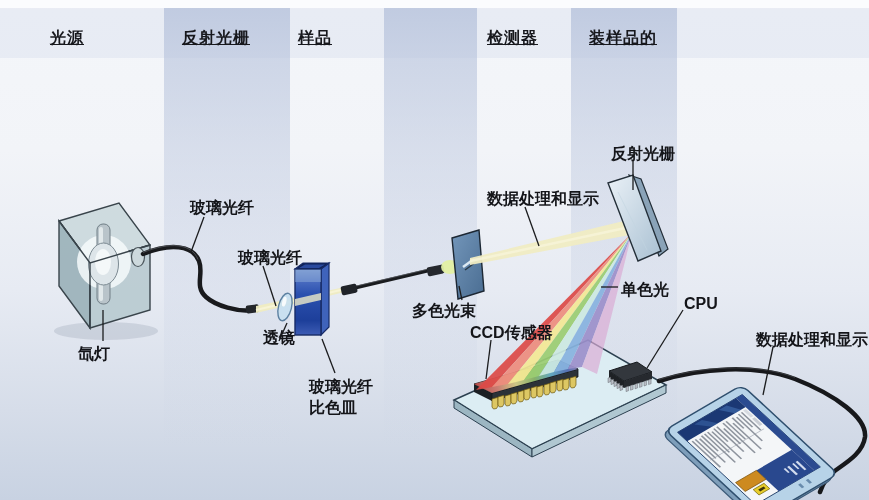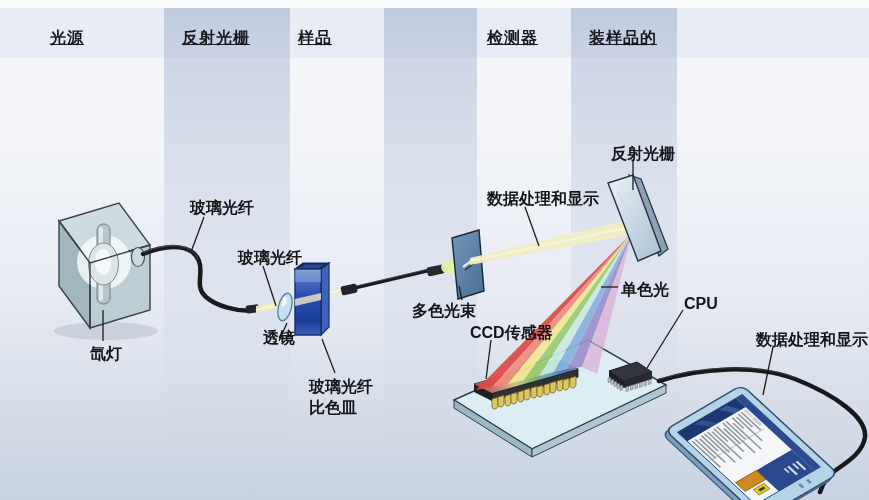--- a/index.html
+++ b/index.html
@@ -250,21 +250,21 @@
 
   <div class="hdr" style="left:50px">光源</div>
   <div class="hdr" style="left:182px">反射光栅</div>
   <div class="hdr" style="left:298px">样品</div>
   <div class="hdr" style="left:487px">检测器</div>
   <div class="hdr" style="left:589px">装样品的</div>
 
   <div class="lbl" style="left:190px;top:198px">玻璃光纤</div>
   <div class="lbl" style="left:238px;top:248px">玻璃光纤</div>
   <div class="lbl" style="left:263px;top:328px">透镜</div>
-  <div class="lbl" style="left:90px;top:344px">氙灯</div>
+  <div class="lbl" style="left:78px;top:344px">氙灯</div>
   <div class="lbl" style="left:309px;top:377px">
     <span style="display:block">玻璃光纤</span>
     <span style="display:block">比色皿</span>
   </div>
   <div class="lbl" style="left:412px;top:301px">多色光束</div>
   <div class="lbl" style="left:487px;top:189px">数据处理和显示</div>
   <div class="lbl" style="left:611px;top:144px">反射光栅</div>
   <div class="lbl" style="left:621px;top:280px">单色光</div>
   <div class="lbl" style="left:470px;top:323px">CCD传感器</div>
   <div class="lbl" style="left:684px;top:294px">CPU</div>

